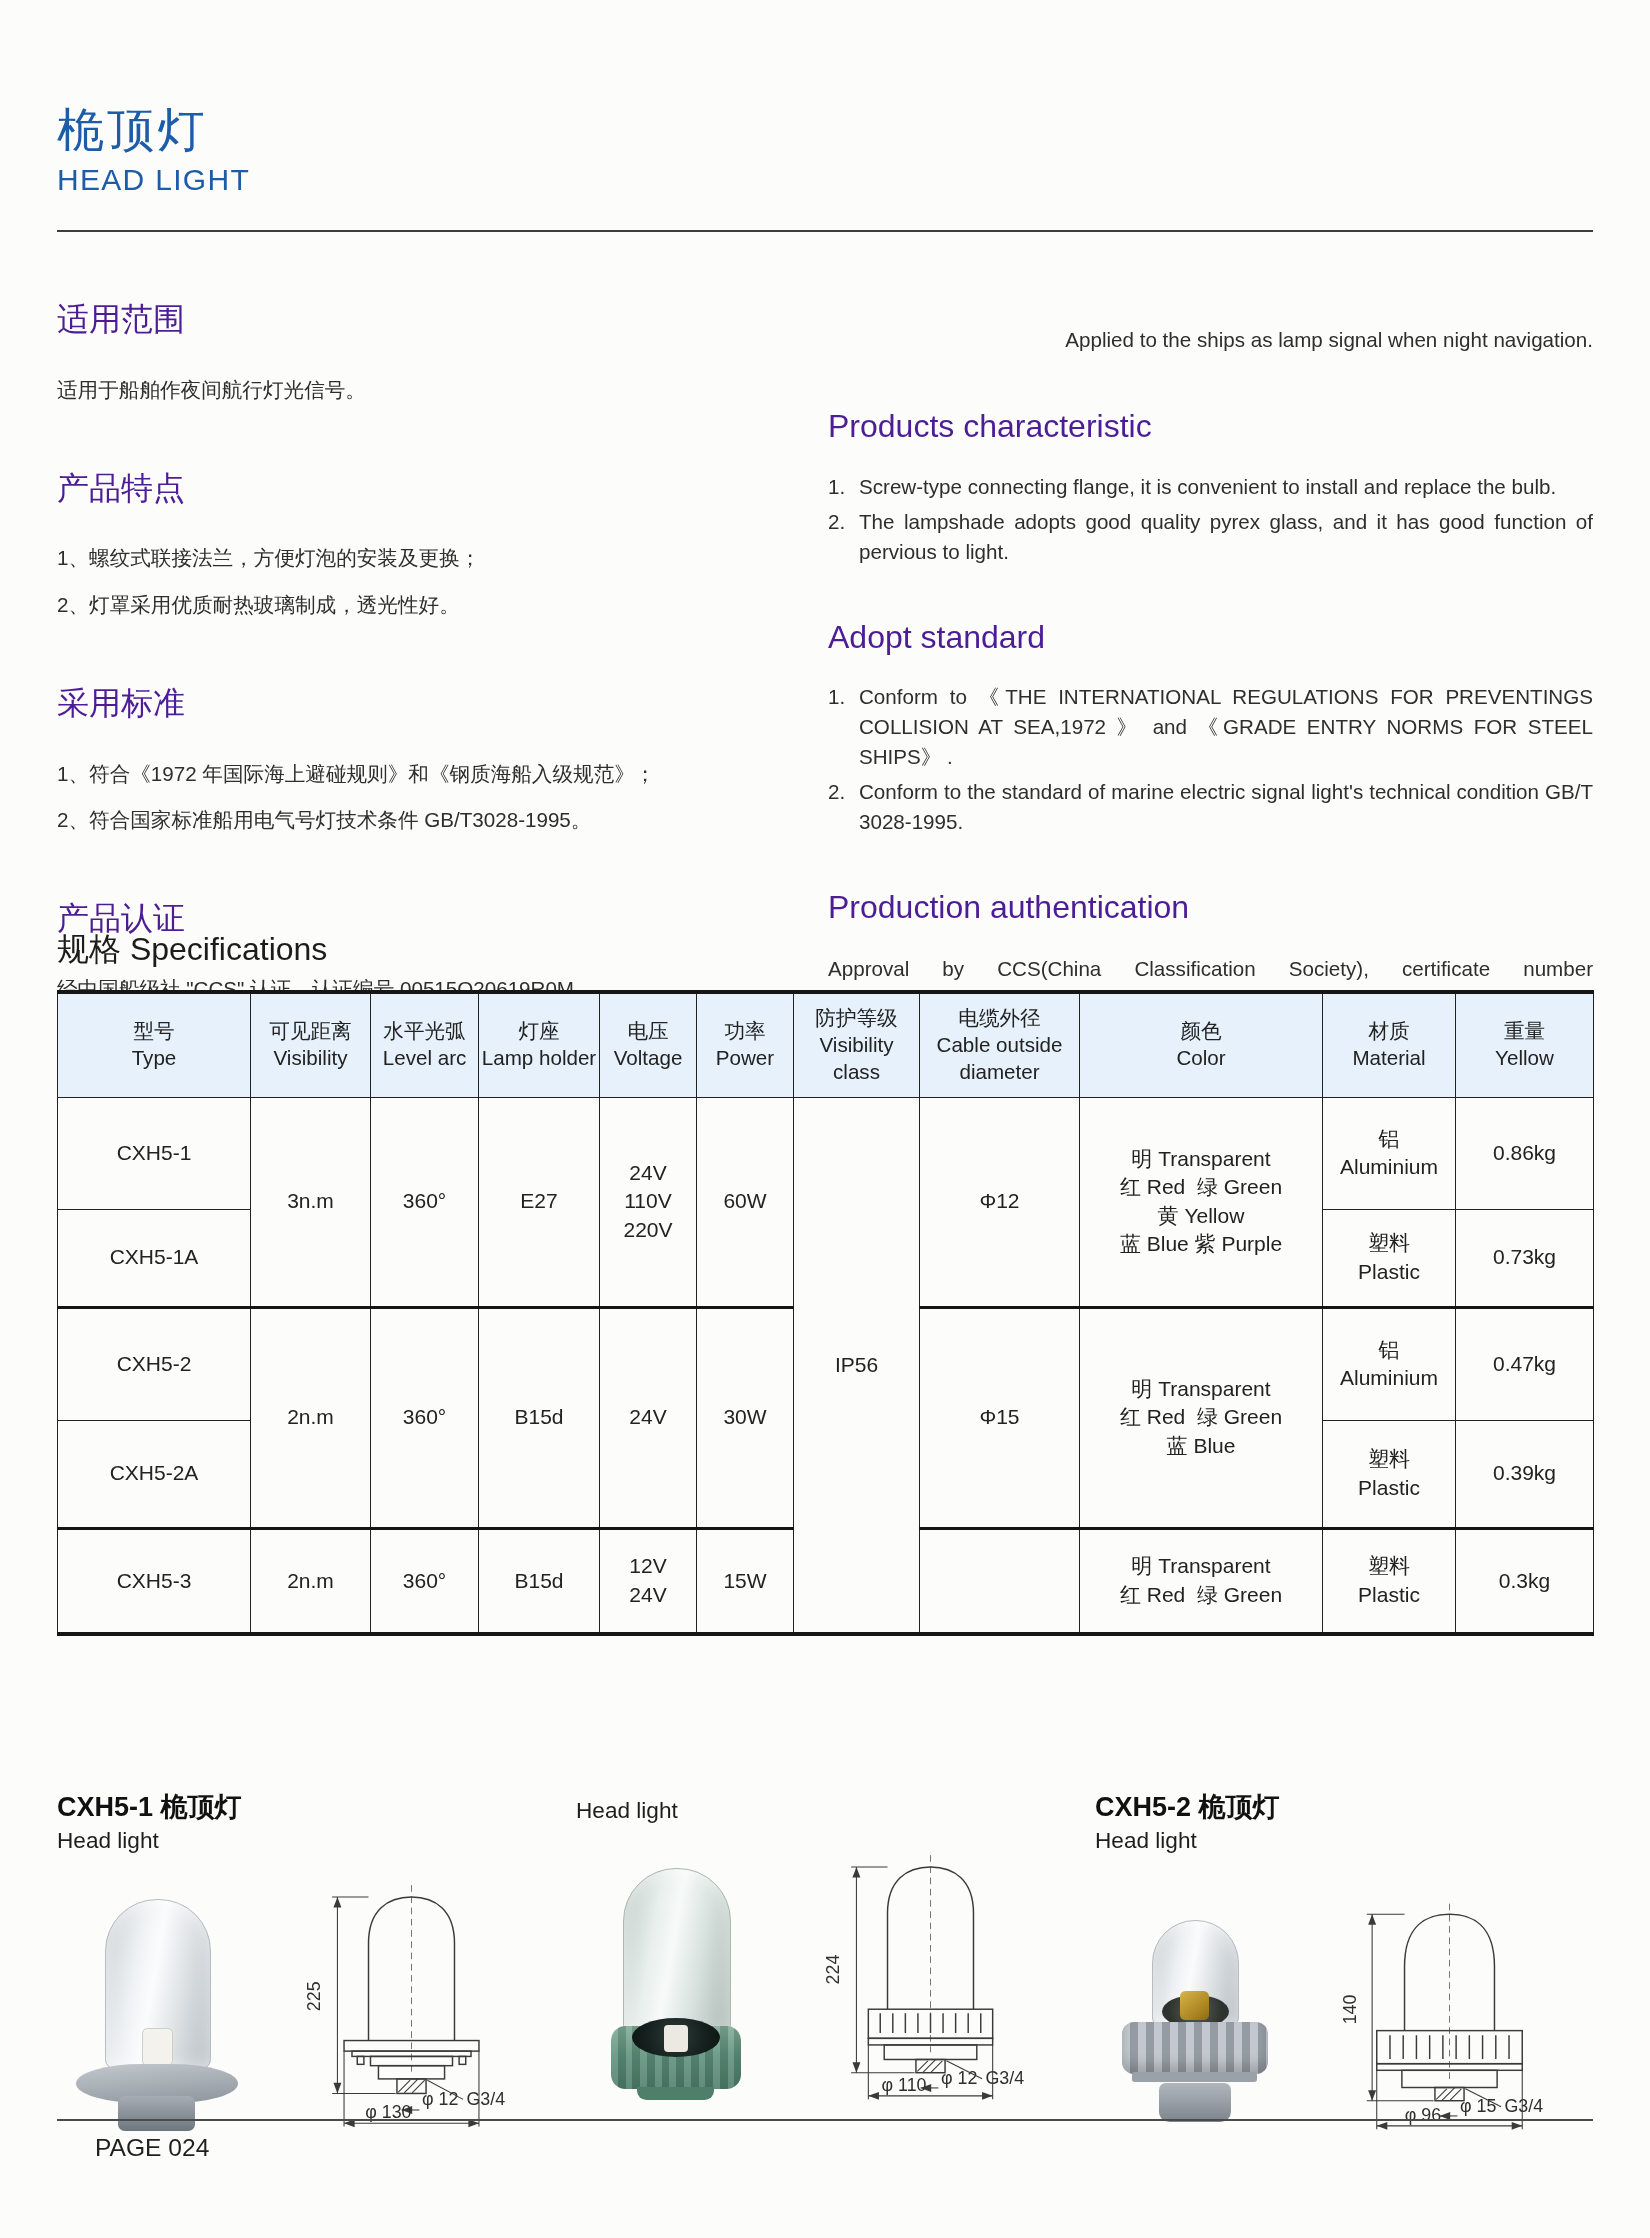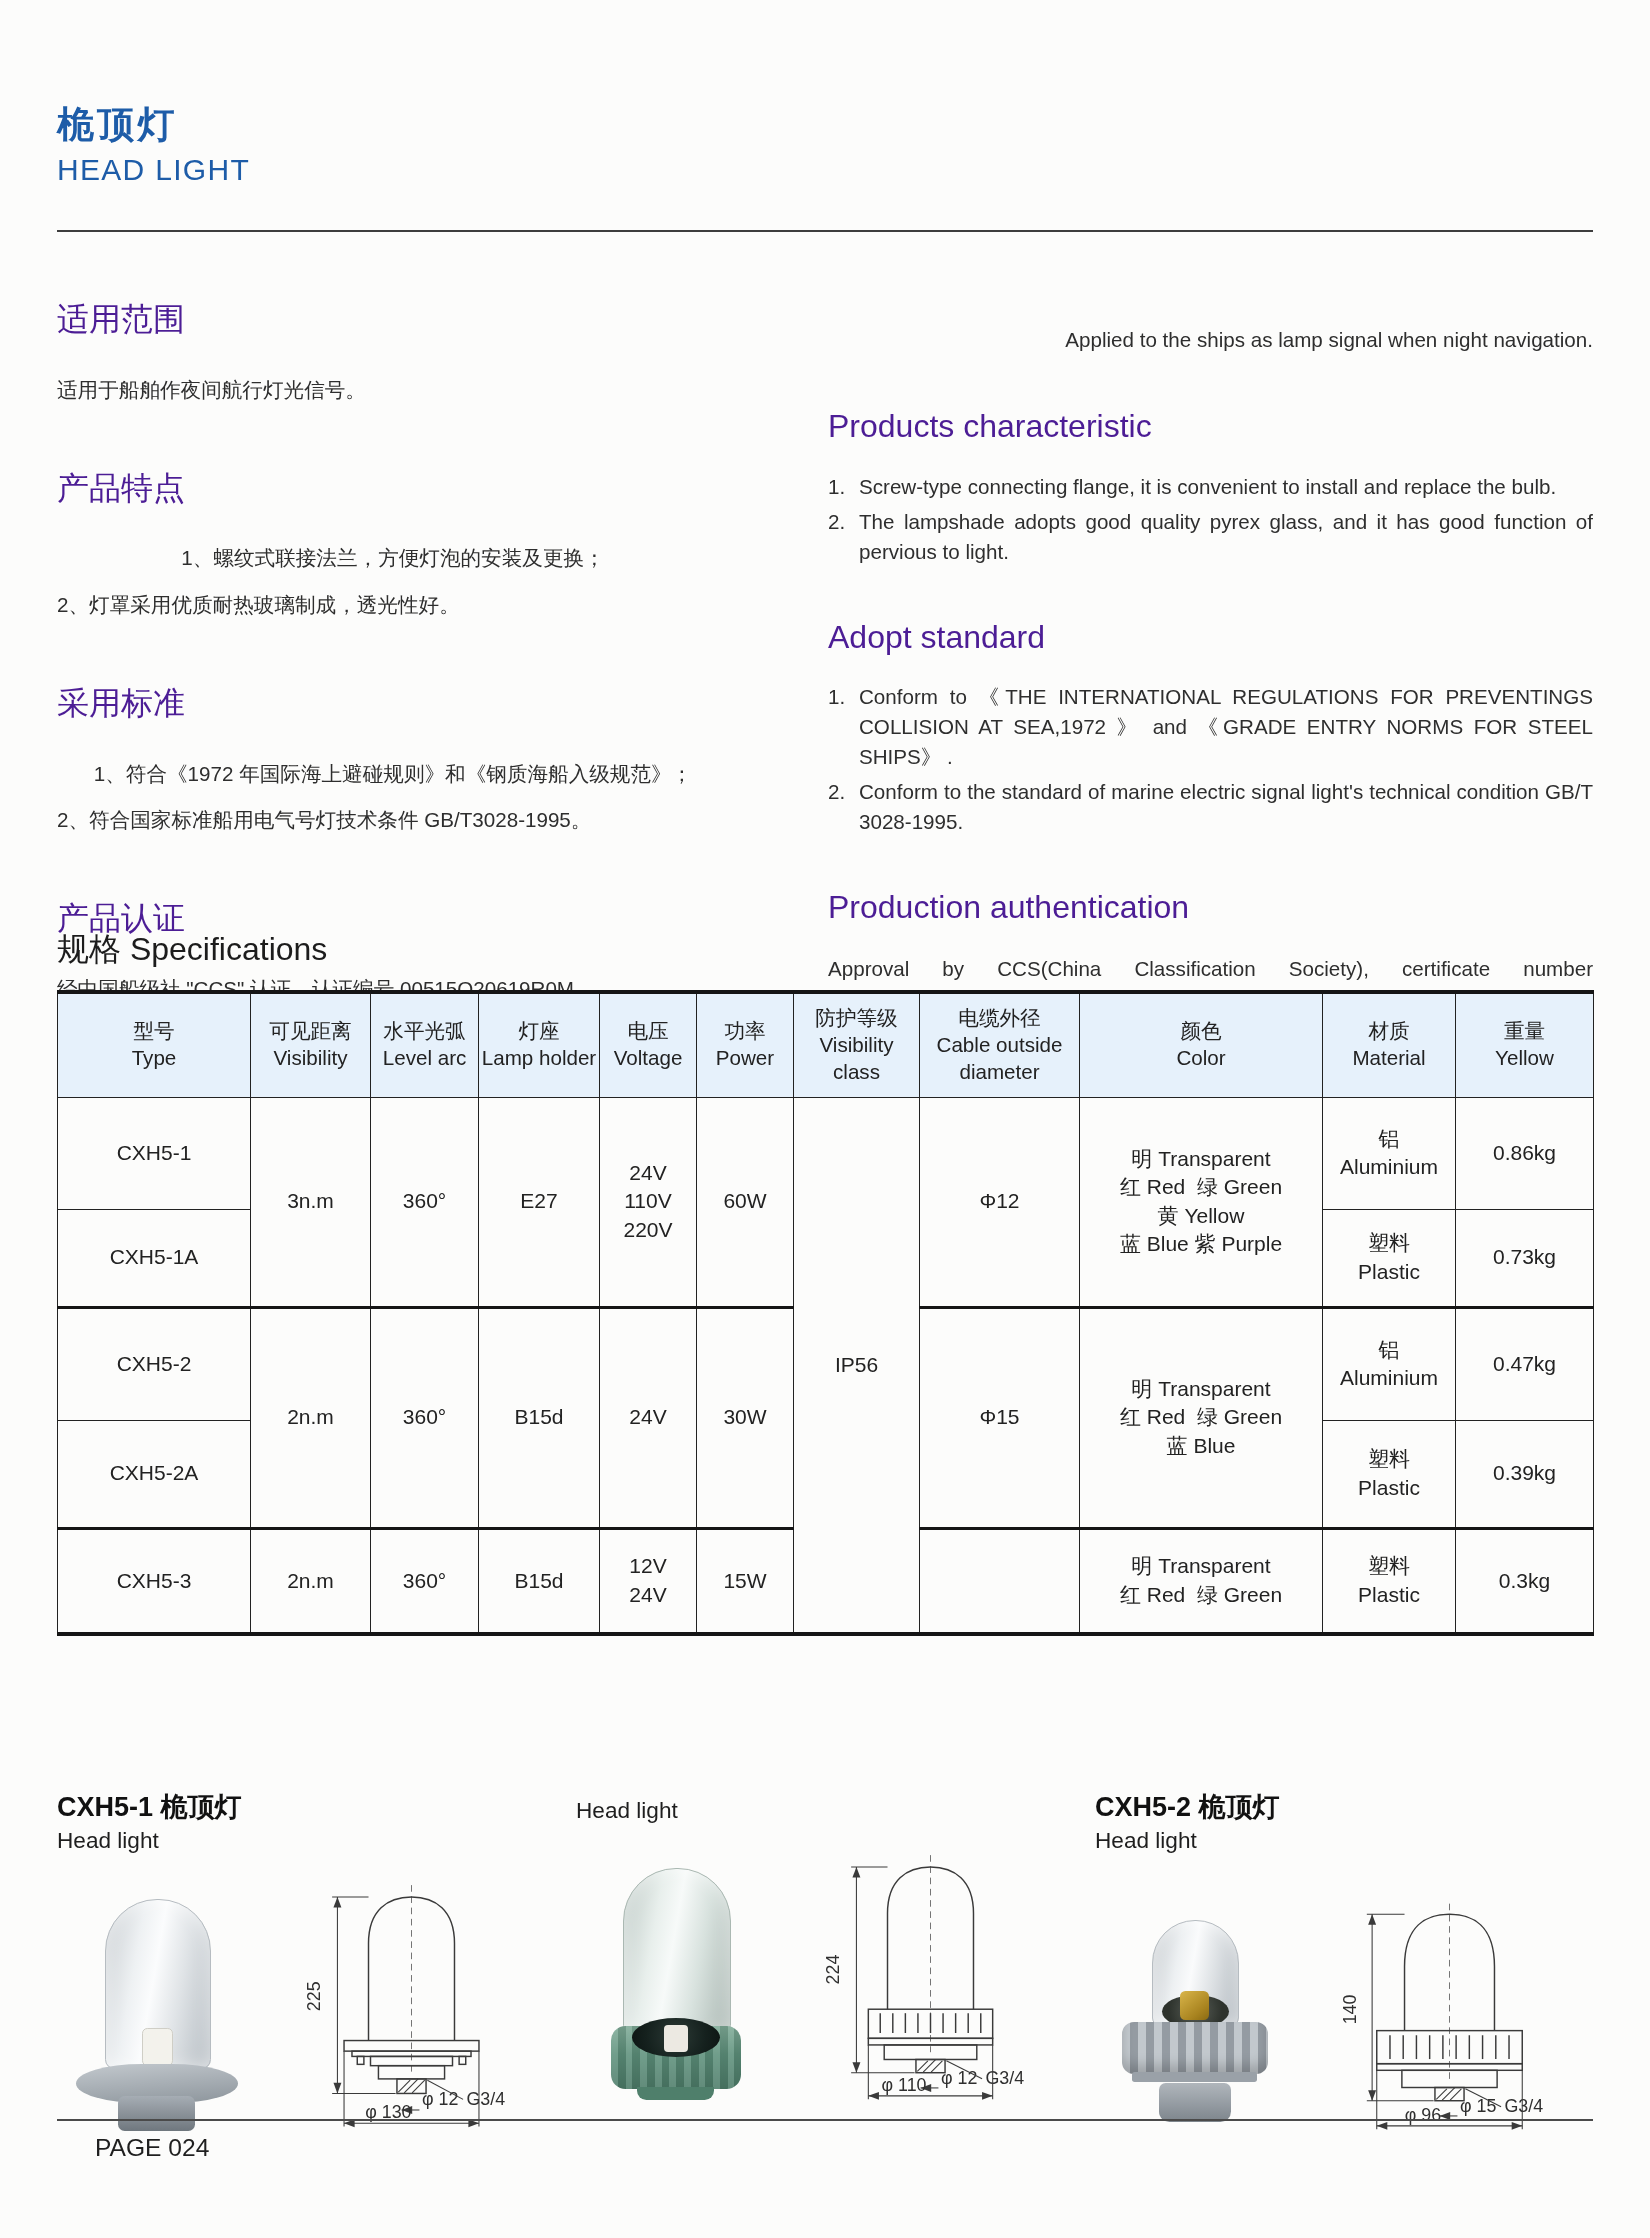--- a/index.html
+++ b/index.html
@@ -1,37 +1,37 @@
 <!DOCTYPE html>
 <html style="font-size:10.6px"><head>
 <meta charset="utf-8">
 <style>
   html,body{margin:0;padding:0;background:#dfe2e5;}
   .page{position:relative;width:1650px;height:2239px;background:#fcfcfb;
         font-family:"Liberation Sans","DejaVu Sans",sans-serif;color:#2a2a2a;overflow:hidden;}
 
   
   .brand{position:absolute;left:57px;top:106px;}
-  .brand-zh{font-size:37px;line-height:1;color:#1d5ca8;font-weight:700;letter-spacing:3.3px;}
+  .brand-zh{font-size:47px;line-height:1;color:#1d5ca8;font-weight:400;letter-spacing:3.3px;}
   .brand-en{font-size:30px;line-height:1;color:#1d5ca8;margin-top:12px;letter-spacing:1.3px;}
   .rule-top{position:absolute;left:57px;top:230px;width:1536px;height:2px;background:#3d3d3d;}
 
   
   .col-left{position:absolute;left:57px;top:301px;width:672px;}
   .col-right{position:absolute;left:828px;top:297px;width:765px;}
   .sec-title{font-size:32px;font-weight:400;color:#4c1d95;margin:0;line-height:1.15;}
   .body-text{font-size:20.6px;line-height:1.5;color:#2e2e2e;}
   .zh-item{font-size:20.6px;line-height:1.55;color:#2e2e2e;}
   .en-item{display:flex;font-size:20.6px;line-height:1.45;color:#2e2e2e;}
   .en-item .num{flex:none;width:31px;}
   .en-item .txt{text-align:justify;}
 
   .mt-body{margin-top:37px;}
   .mt-sec{margin-top:64px;}
-  .mt-item1{margin-top:36px;text-align:center;}
+  .mt-item1{margin-top:36px;}
   .mt-item2{margin-top:14.6px;}
   .mt-sec-r{margin-top:52px;}
   .mt-body-r{margin-top:28px;text-align:right;}
   .mt-item1-r{margin-top:27px;}
   .mt-item2-r{margin-top:5.3px;}
 
   
   .spec-title{position:absolute;left:57px;top:928px;font-size:32px;font-weight:400;color:#1c1c1c;}
   table.spec{position:absolute;left:57px;top:990px;width:1536px;border-collapse:collapse;table-layout:fixed;
              border-top:4px solid #151515;border-bottom:4px solid #151515;}

